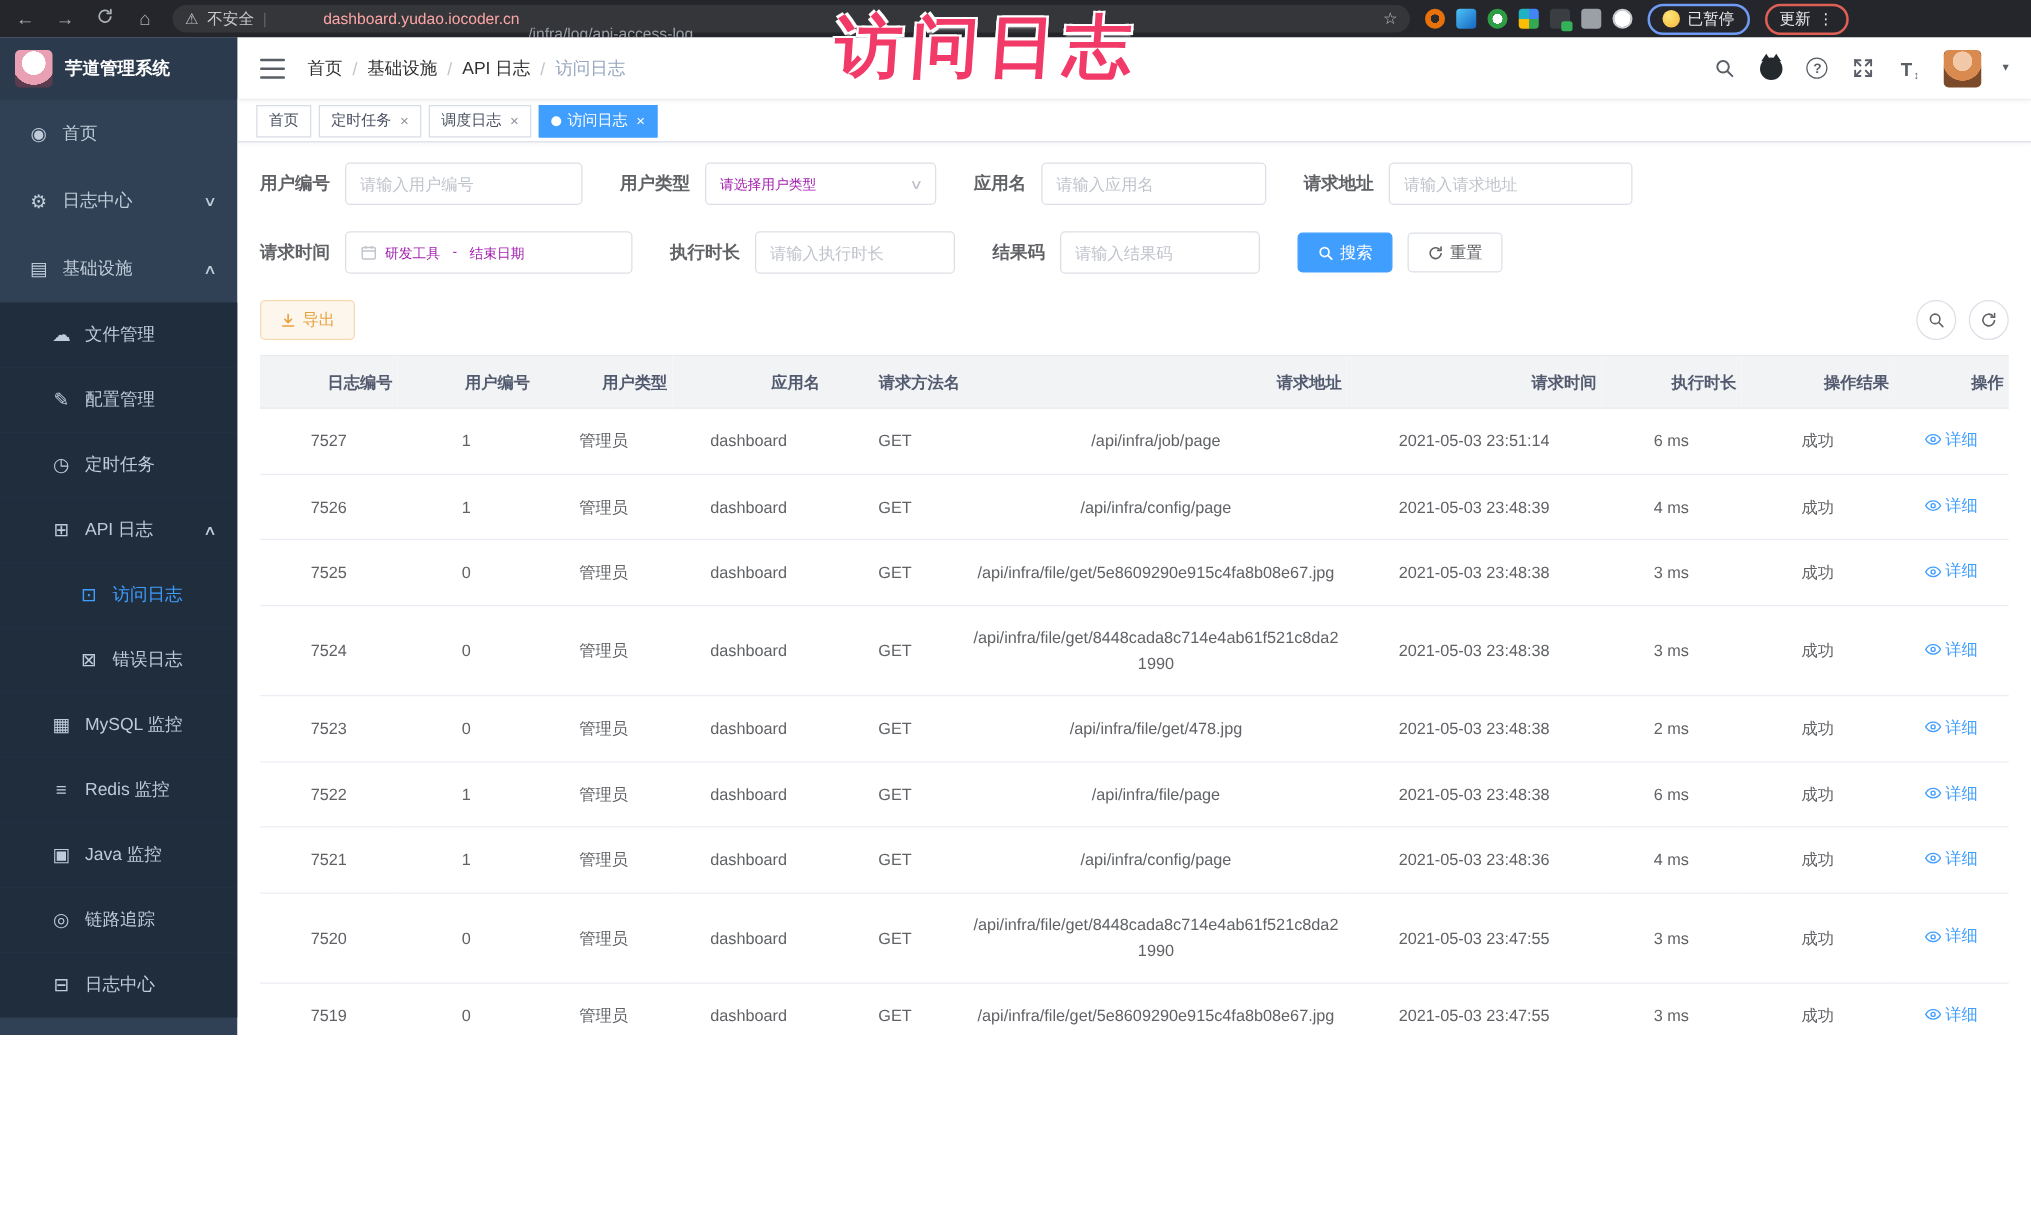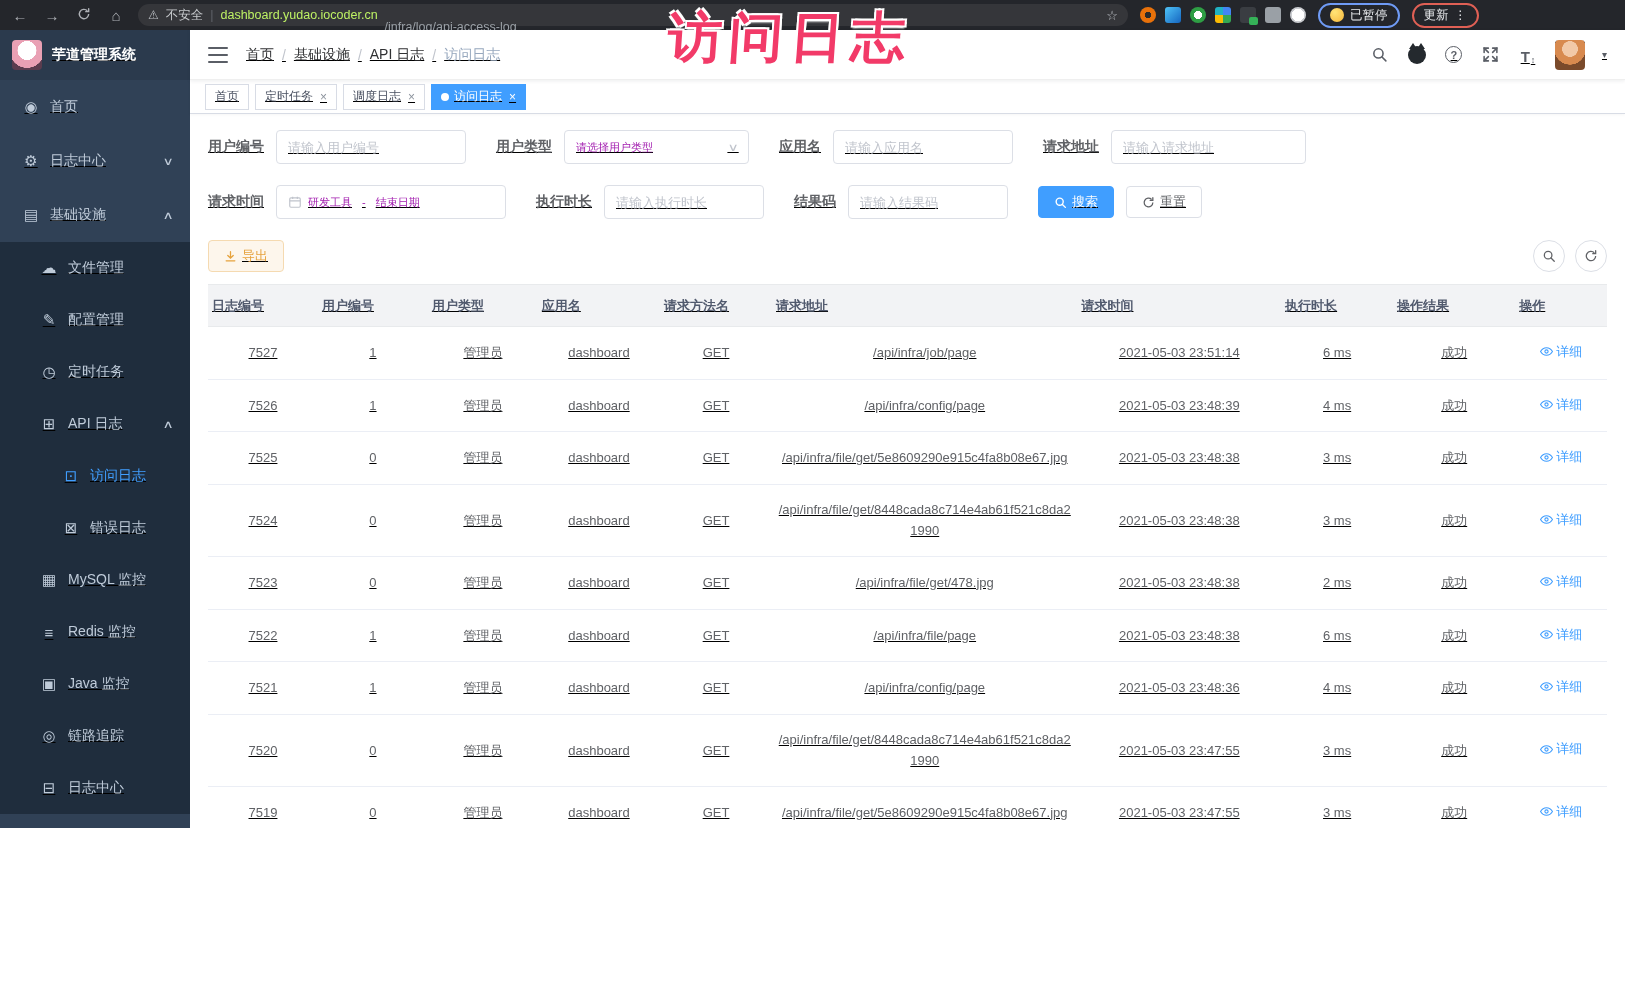--- a/index.html
+++ b/index.html
@@ -6,33 +6,33 @@
   html,body { width:1625px; height:981px; }
   body { font-family:"Liberation Sans","DejaVu Sans",sans-serif; background:#fff; overflow:hidden; }
   .screen { position:relative; width:1625px; height:981px; background:#fff; }
 
   
   .browser-bar { height:30px; background:#24262b; display:flex; align-items:center; padding:0 10px; gap:12px; color:#bdc1c6; }
   .bnav { font-size:15px; width:20px; text-align:center; cursor:pointer; color:#aeb1b6; }
   .addr { flex:0 0 990px; height:22px; background:#35363a; border-radius:11px; display:flex; align-items:center; padding:0 10px; gap:7px; font-size:12.5px; color:#c7cacd; }
   .addr .warn { color:#bdc1c6; font-size:12px; }
   .addr .div { color:#5f6368; }
-  .addr .host { color:#bef264; }
+  .addr .host { color:#fca5a5;margin-left:38px; }
   .addr .path { color:#9aa0a6;margin-top:23px; }
   .addr .star { margin-left:auto; font-size:13px; color:#bdc1c6; }
   .ext-row { display:flex; align-items:center; gap:9px; }
   .ext { width:16px; height:16px; border-radius:50%; display:inline-block; }
   .badge { display:flex; align-items:center; gap:6px; border-radius:13px; padding:2px 10px; font-size:12.5px; color:#e8eaed; white-space:nowrap; }
   .badge.paused { border:2px solid #6f9bf5; }
   .badge.update { border:2px solid #e06055; }
   .emoji-dot { width:14px; height:14px; border-radius:50%; background:radial-gradient(circle at 35% 30%, #ffe477, #f6b73c); display:inline-block; }
   .vdots { color:#e8eaed; font-size:12px; letter-spacing:0; }
 
   
-  .app { display:flex; height:798px;text-decoration:underline; }
+  .app { display:flex; height:798px; }
   .sidebar { width:190px; background:#304156; color:#bfcbd9; flex:none; display:flex; flex-direction:column; }
   .side-logo { height:50px; background:#2b3a4d; display:flex; align-items:center; gap:10px; padding:0 12px; flex:none; }
   .logo-img { width:30px; height:30px; border-radius:4px; background:radial-gradient(circle at 50% 35%, #fff 0 38%, #e9a0b4 39% 70%, #5a3c4e 71%); flex:none; }
   .side-title { color:#fff; font-size:14px; font-weight:700; white-space:nowrap; }
   .side-menu { flex:1; overflow:hidden; }
   .s-item { display:flex; align-items:center; height:54px; font-size:14px; cursor:pointer; position:relative; color:#bfcbd9; }
   .s-item.sub { background:#1f2d3d; height:52px; }
   .s-item .s-icon { width:22px; text-align:center; margin-right:8px; font-size:15px; }
   .s-item.l0 { padding-left:20px; }
   .s-item.l1 { padding-left:38px; }
@@ -84,21 +84,21 @@
   .btn { height:32px; border-radius:4px; font-size:13px; display:inline-flex; align-items:center; gap:5px; padding:0 15px; cursor:pointer; border:1px solid transparent; font-family:inherit; }
   .btn.primary { background:#409eff; border-color:#409eff; color:#fff; }
   .btn.plain { background:#fff; border-color:#dcdfe6; color:#606266; }
   .btn.warn { background:#fdf6ec; border-color:#f5dab1; color:#e6a23c; }
   .toolbar-row { display:flex; align-items:center; margin-bottom:12px; }
   .circle-btns { margin-left:auto; display:flex; gap:10px; }
   .cbtn { width:32px; height:32px; border-radius:50%; border:1px solid #dcdfe6; background:#fff; display:flex; align-items:center; justify-content:center; cursor:pointer; color:#606266; }
 
   
   table.log { width:100%; border-collapse:collapse; table-layout:fixed; font-size:13px; color:#606266; }
-  table.log th { background:#f2f3f5; color:#515a6e; font-weight:700; height:42px; border-bottom:1px solid #e8eaec; border-top:1px solid #e8eaec; text-align:left; padding:0 4px; }
+  table.log th { background:#f2f3f5; color:#515a6e; font-weight:700; height:42px; border-bottom:1px solid #e8eaec; border-top:1px solid #e8eaec; text-align:right; padding:0 4px; }
   table.log td { border-bottom:1px solid #ebeef5; text-align:center; padding:14px 6px; line-height:1.65; vertical-align:middle; }
   td.url-cell { word-break:break-all; padding-left:22px; padding-right:22px; }
   a.detail { color:#409eff; text-decoration:none; display:inline-flex; align-items:center; gap:3px; cursor:pointer; }
   a.detail svg { flex:none; }
 
   
   .pager { display:flex; align-items:center; justify-content:flex-end; gap:12px; margin:18px 2px 0 0; font-size:13px; color:#606266; }
   .pg-total { white-space:nowrap; }
   .pg-size { width:95px; height:28px; border:1px solid #dcdfe6; border-radius:13px; display:flex; align-items:center; padding:0 8px; color:#606266; font-size:12.5px; }
   .pg-size .sel-arrow { margin-left:auto; color:#c0c4cc; font-size:10px; transform:scaleX(1.4); }

